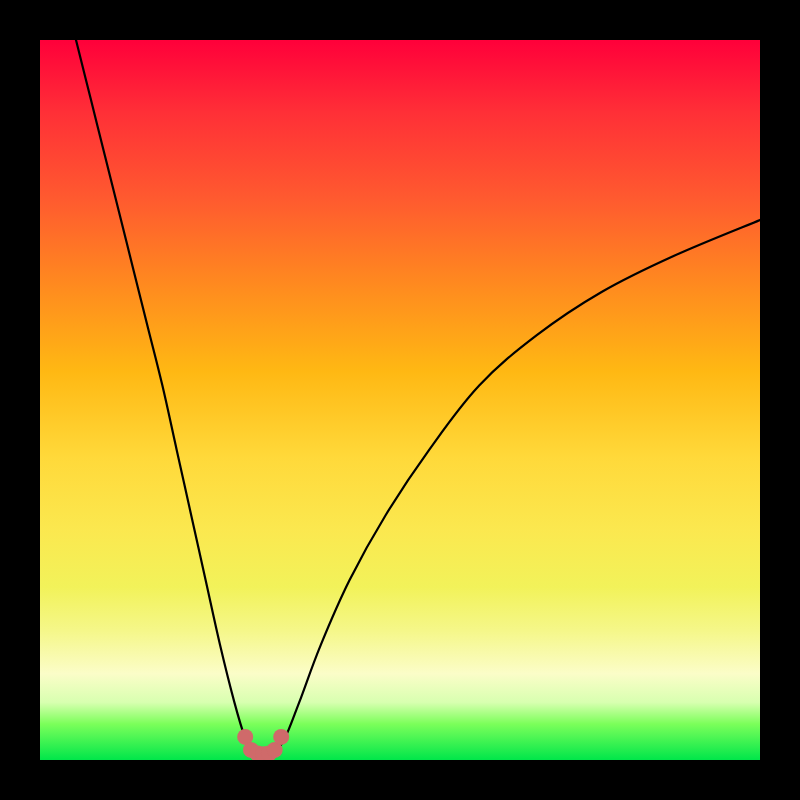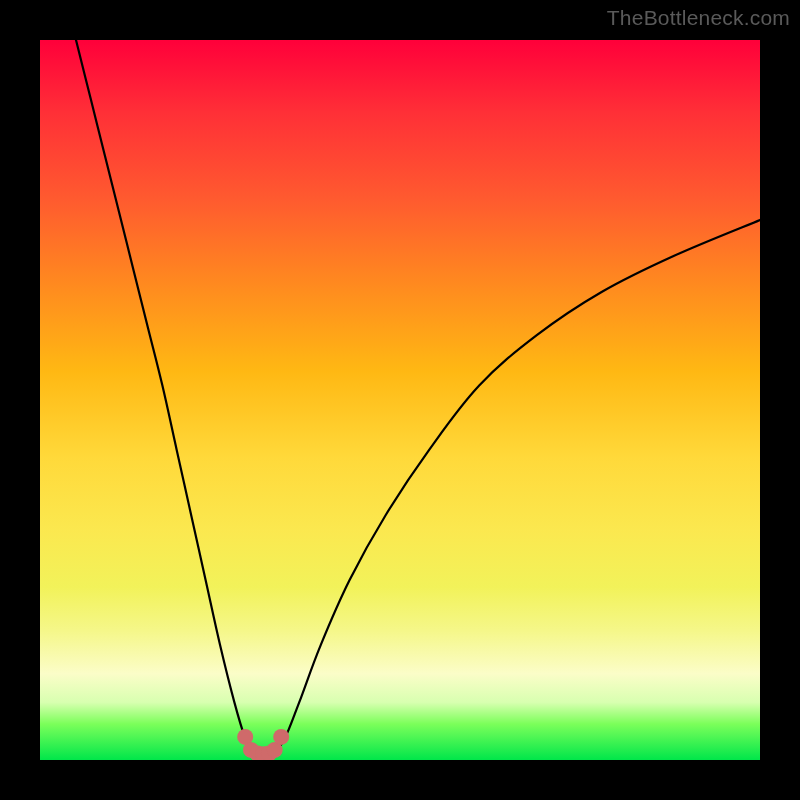--- a/index.html
+++ b/index.html
@@ -56,21 +56,20 @@
     color: #5a5a5a;
     font-size: 21px;
     letter-spacing: 0.2px;
     font-weight: 400;
   }
 </style>
 </head>
 <body>
 
 <div class="frame">
-  <div class="watermark">TheBottleneck.com</div>
   <div class="plot">
     <svg class="curve" viewBox="0 0 720 720" preserveAspectRatio="none">
       <g id="curve-group">
           <path d="M 36 0 C 38.592 10.368000000000004, 45.21600000000001 36.86400000000002, 50.400000000000006 57.60000000000002 C 55.584 78.33600000000003, 59.616 94.46400000000006, 64.8 115.20000000000005 C 69.984 135.93600000000004, 74.016 152.06399999999996, 79.2 172.79999999999995 C 84.384 193.53599999999994, 88.41600000000001 209.66399999999996, 93.60000000000001 230.39999999999998 C 98.784 251.136, 102.816 267.264, 108 288 C 113.184 308.736, 117.21600000000001 323.568, 122.4 345.59999999999997 C 127.584 367.63199999999995, 131.616 387.072, 136.8 410.4 C 141.984 433.72799999999995, 146.016 451.87199999999996, 151.2 475.2 C 156.384 498.528, 160.416 516.672, 165.6 540 C 170.784 563.328, 174.816 582.7679999999999, 180 604.8 C 185.184 626.832, 189.864 645.552, 194.4 662.4 C 198.936 679.2479999999999, 201.95999999999998 689.328, 205.2 698.4 C 208.44 707.472, 211.10399999999998 710.208, 212.39999999999998 712.8 C 213.69599999999997 715.3919999999999, 211.10399999999998 712.1519999999999, 212.39999999999998 712.8 C 213.69599999999997 713.448, 217.00799999999998 715.752, 219.6 716.4 C 222.192 717.048, 224.208 717.048, 226.8 716.4 C 229.39200000000002 715.752, 232.704 713.448, 234 712.8 C 235.296 712.1519999999999, 232.056 715.3919999999999, 234 712.8 C 235.944 710.208, 240.264 707.472, 244.8 698.4 C 249.336 689.328, 252.72 679.2479999999999, 259.2 662.4 C 265.68 645.552, 271.728 626.832, 280.8 604.8 C 289.872 582.7679999999999, 297.93600000000004 563.328, 309.6 540 C 321.264 516.672, 331.344 498.528, 345.59999999999997 475.2 C 359.85599999999994 451.87199999999996, 371.952 433.72799999999995, 388.8 410.4 C 405.648 387.072, 419.76 366.33599999999996, 439.2 345.59999999999997 C 458.64 324.864, 474.768 312.04800000000006, 496.79999999999995 295.20000000000005 C 518.832 278.35200000000003, 536.976 266.256, 561.6 252 C 586.224 237.744, 605.0880000000001 228.96000000000006, 633.6 216.00000000000006 C 662.112 203.04000000000005, 704.448 186.48000000000002, 720 180" fill="none" stroke="#000000" stroke-width="2.2" stroke-linecap="round"></path>
         </g>
       <g id="marker-group">
           <circle cx="205.2" cy="696.96" r="8" fill="#cf6a6a" stroke="#cf6a6a" stroke-width="0"></circle>
           <circle cx="210.95999999999998" cy="709.92" r="8" fill="#cf6a6a" stroke="#cf6a6a" stroke-width="0"></circle>
           <circle cx="217.44" cy="713.52" r="8" fill="#cf6a6a" stroke="#cf6a6a" stroke-width="0"></circle>
           <circle cx="223.2" cy="714.24" r="8" fill="#cf6a6a" stroke="#cf6a6a" stroke-width="0"></circle>

